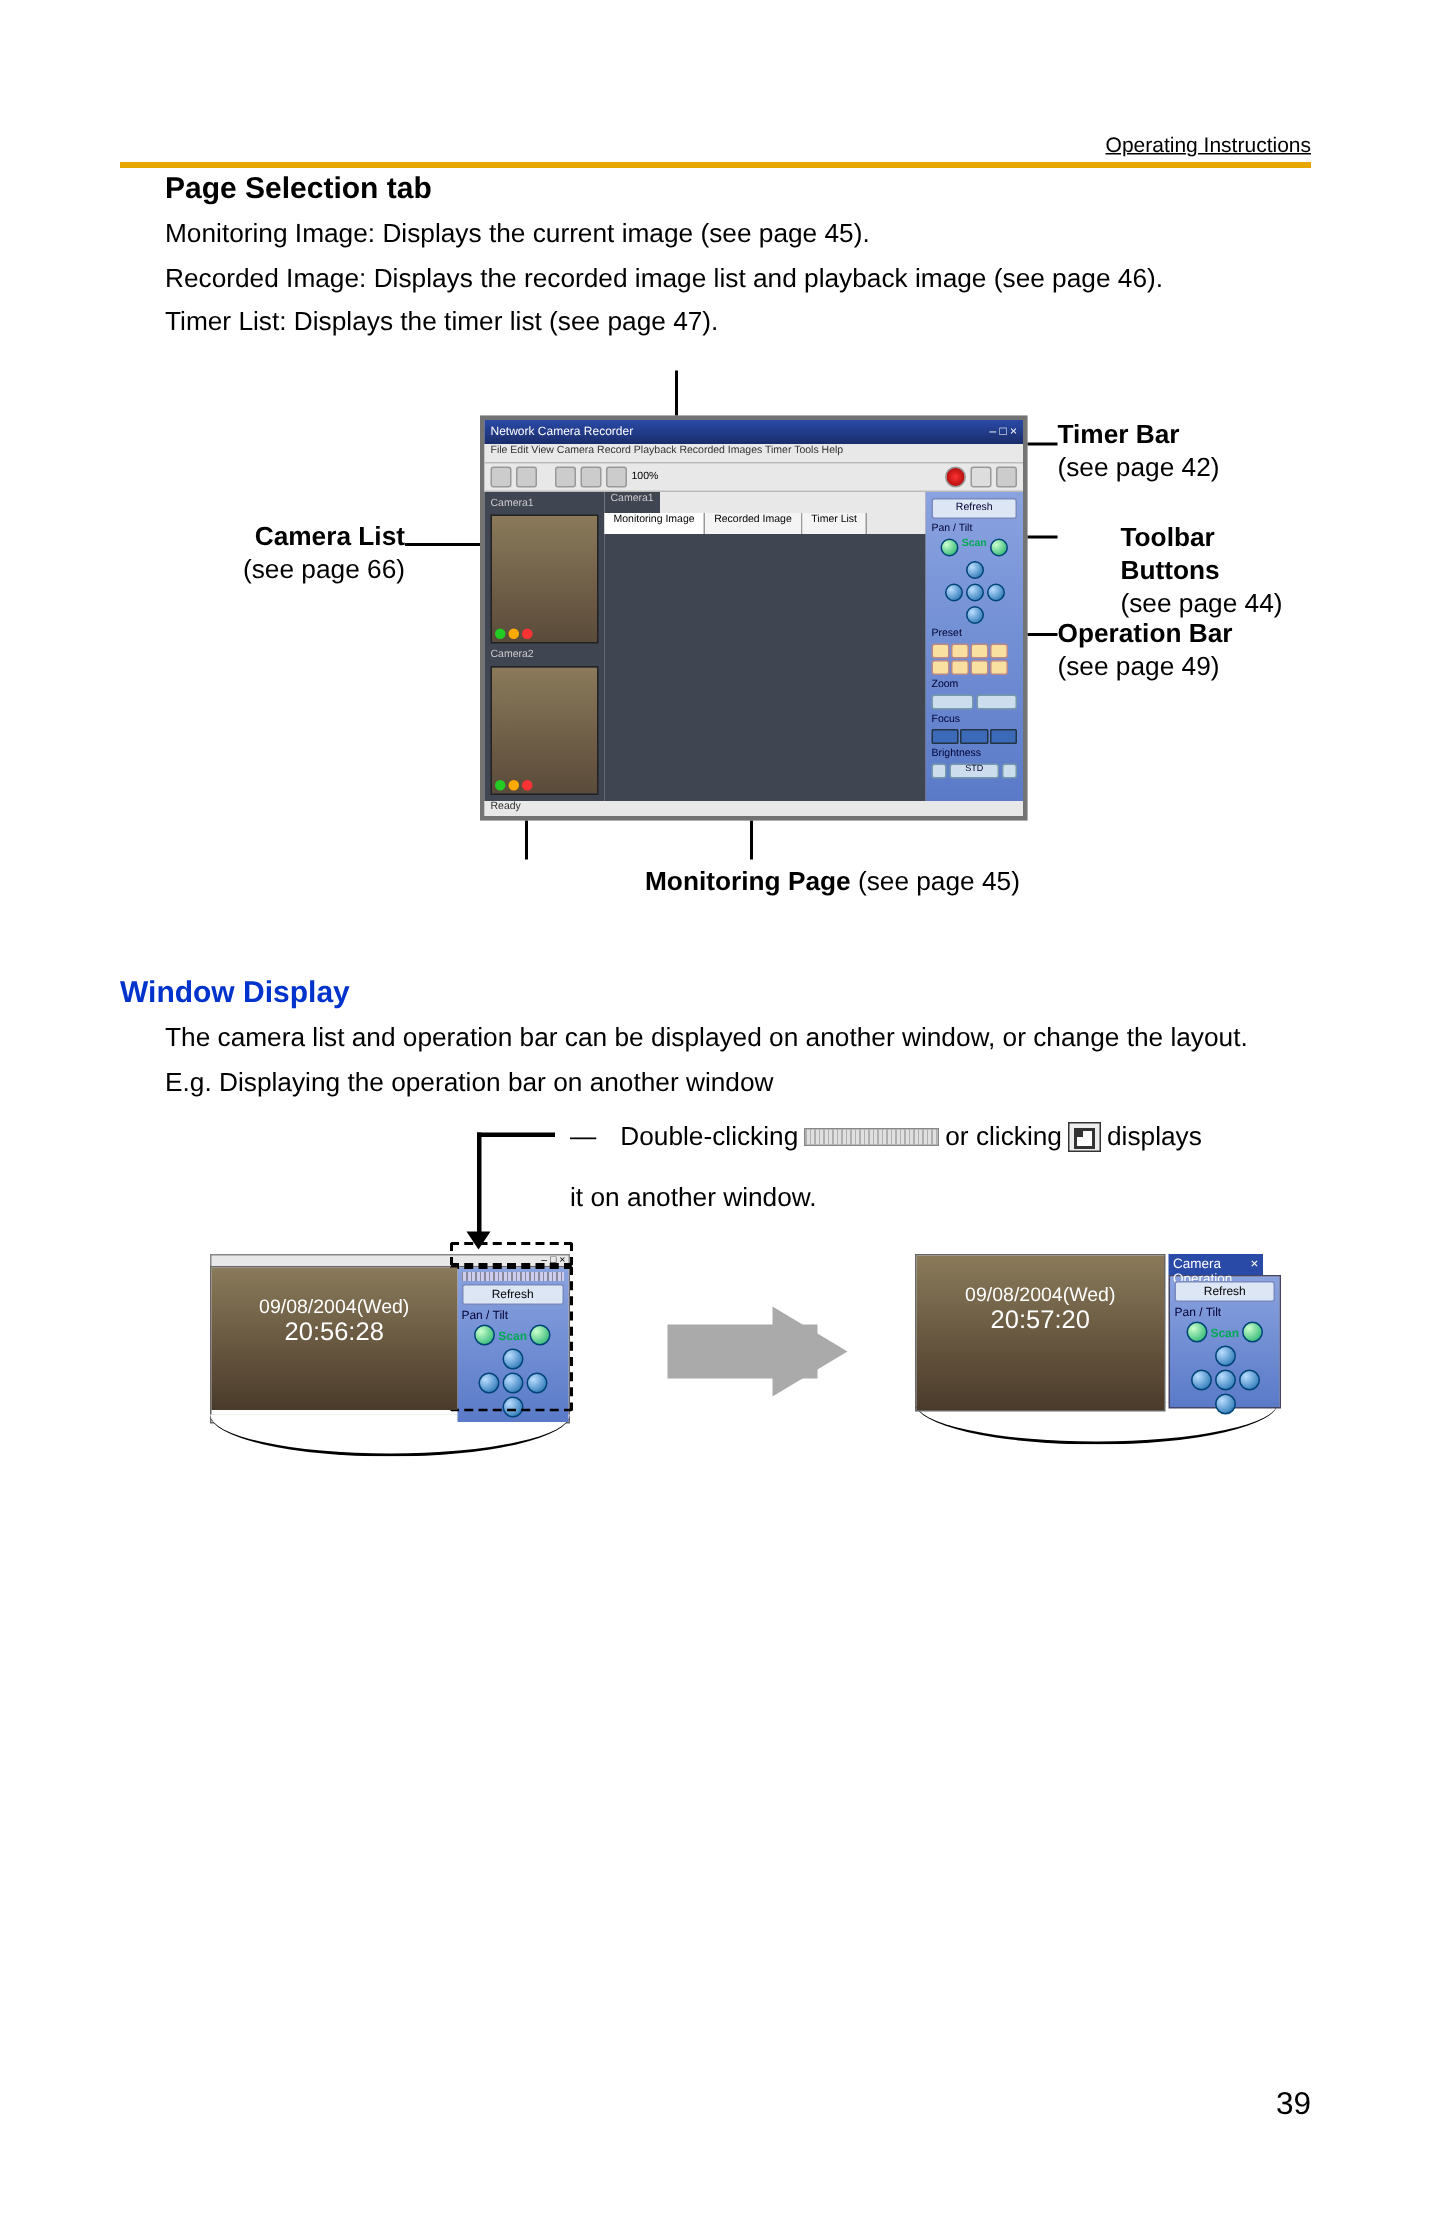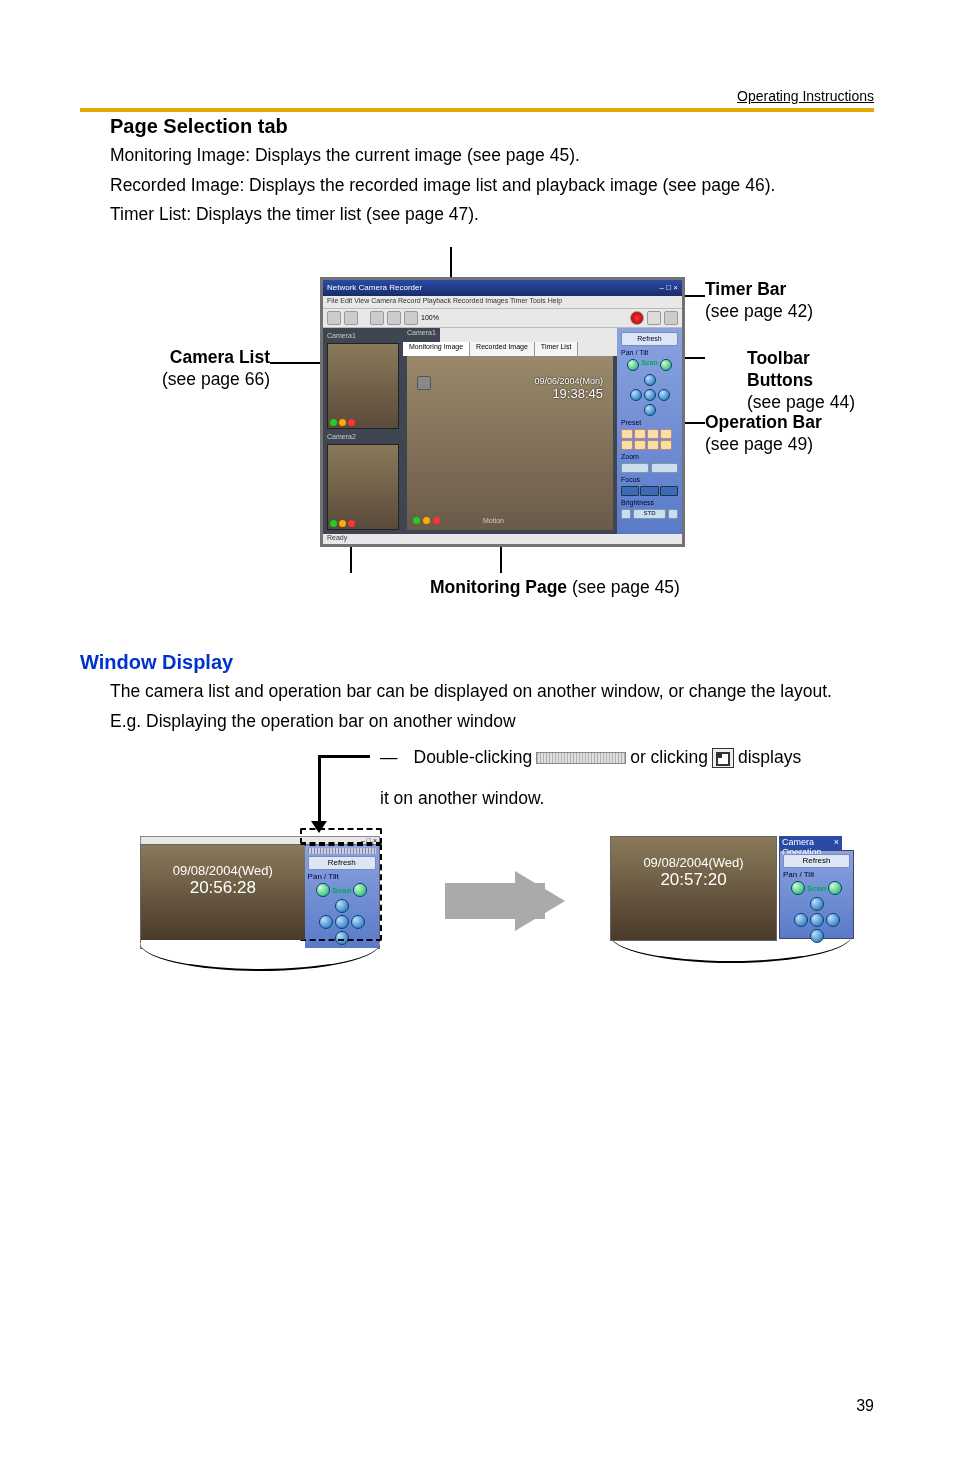--- a/index.html
+++ b/index.html
@@ -80,21 +80,21 @@
   .curve { height: 28px; border-bottom: 2px solid #000; border-radius: 0 0 50% 50% / 0 0 100% 100%; margin-top:-6px; background:#fff;}
   .mini-left .curve { width: 240px;}
   .mini-right .curve { width: 242px;}
 
   .dash2 { position:absolute; border:2px dashed #000; border-radius:2px;}
   .elbow { position:absolute; border-left:3px solid #000; border-top:3px solid #000;}
   .big-arrow { position:absolute; left: 335px; top: 130px; width:0; height:0; }
   .big-arrow .body { position:absolute; left:0; top:12px; width:100px; height:36px; background:#aaa;}
   .big-arrow .head { position:absolute; left:100px; top:0; width:0; height:0; border-top:30px solid transparent; border-bottom:30px solid transparent; border-left:50px solid #aaa;}
 
-  .page-num { position:absolute; bottom: 60px; right: 80px; font-size: 16px;}
+  .page-num { position:absolute; bottom: 60px; right: 80px; font-size: 21px;}
   .mini-right .mini-op { border:1px solid #446;}
   .mini-right-wrap { display:flex; gap:2px;}
   .mini-right .mini-img-outer { border:1px solid #666;}
 </style>
 </head>
 <body>
 
 <div class="page">
   <div class="running-head">Operating Instructions</div>
   <div class="yellow-rule"></div>
@@ -163,33 +163,20 @@
             </div>
         </div>
         <div class="shot-mid">
           <div class="tabs">
             <div style="font-size:7px;color:#ccc;background:#404552;padding:1px 4px">Camera1</div>
           </div>
           <div class="tabs" style="top:0;">
             <div class="tab active">Monitoring Image</div>
             <div class="tab">Recorded Image</div>
             <div class="tab">Timer List</div>
-          </div>
-          <div class="mid-img" style="top:28px;">
-            <div class="mute"></div>
-            <div class="time-overlay">
-              <div>09/06/2004(Mon)</div>
-              <div style="font-size:13px">19:38:45</div>
-            </div>
-            <div class="ctrls">
-              <div class="dot g"></div>
-              <div class="dot o"></div>
-              <div class="dot r"></div>
-              <span style="font-size:7px;color:#ccc;margin-left:40px">Motion</span>
-            </div>
           </div>
         </div>
         <div class="shot-right">
           <div class="op-btn">Refresh</div>
           <div>Pan / Tilt</div>
           <div class="op-row">
             <div class="circ" style="background:radial-gradient(circle at 30% 30%,#cfc,#1a6)"></div>
             <span class="scan" style="color:#0a5;font-size:7px;font-weight:bold">Scan</span>
             <div class="circ" style="background:radial-gradient(circle at 30% 30%,#cfc,#1a6)"></div>
           </div>

